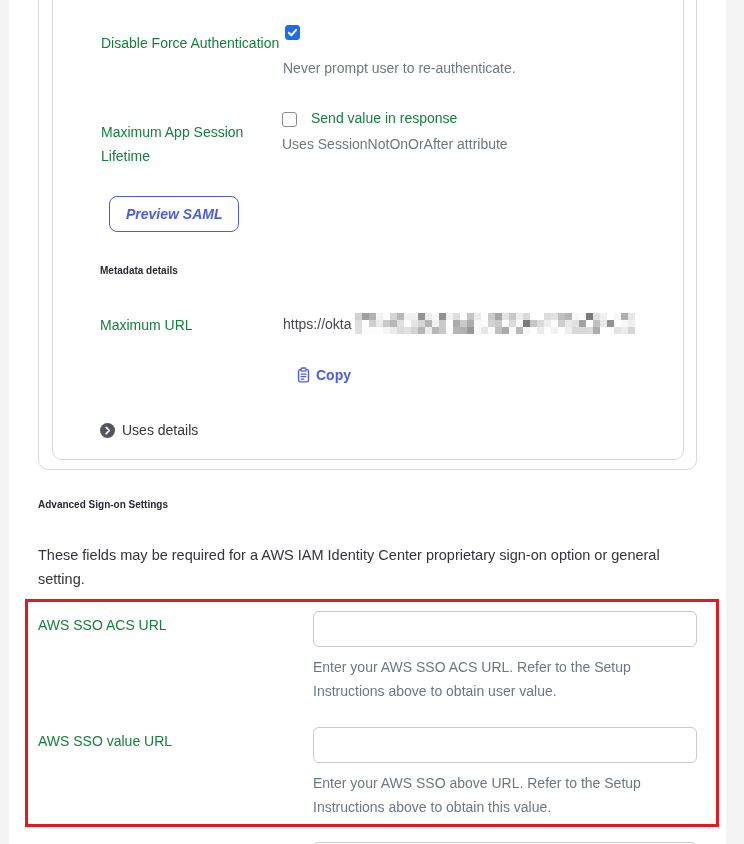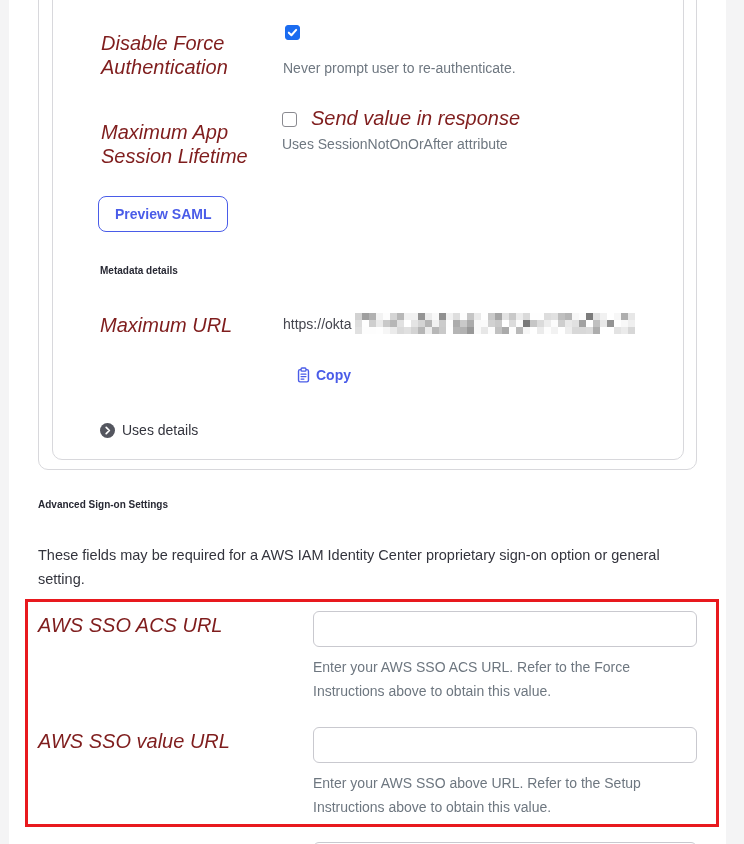--- a/index.html
+++ b/index.html
@@ -15,21 +15,21 @@
 
   .outer-card {
     position:absolute; left:38px; top:-24px; width:659px; height:494px;
     background:#fff; border:1px solid #d8d8dc; border-radius:10px;
   }
   .inner-card {
     position:absolute; left:52px; top:-24px; width:632px; height:484px;
     background:#fff; border:1px solid #d8d8dc; border-radius:10px;
   }
   .abs { position:absolute; }
-  .field-label { color:#7f1d1d; font-size:20px; line-height:24px;font-style:italic; }
+  .field-label { color:#15803d; font-size:14px; line-height:24px; }
   .helper { color:#6e7780; font-size:14px; line-height:24px; }
   .section-heading { font-size:10px; font-weight:bold; color:#272833; }
 
   .checkbox {
     width:15px; height:15px; border-radius:3px; background:#fff;
     border:1px solid #8a8a90; display:flex; align-items:center; justify-content:center;
     cursor:pointer;
   }
   .checkbox.checked { background:#1b6cf0; border-color:#1b6cf0; }
   .checkbox svg { display:none; }
@@ -87,21 +87,21 @@
   </div>
   <div class="abs helper" style="left:230px; top:79px; width:380px;">Never prompt user to re-authenticate.</div>
 
   <div class="abs field-label" style="left:48px; top:143px; width:185px;">Maximum App Session Lifetime</div>
   <div class="abs checkbox" style="left:229px; top:135px;">
     
   </div>
   <div class="abs field-label" style="left:258px; top:129px;">Send value in response</div>
   <div class="abs helper" style="left:229px; top:155px;">Uses SessionNotOnOrAfter attribute</div>
 
-  <button class="abs btn-secondary" style="left:45px; top:219px;">Preview SAML</button>
+  <button class="abs btn-secondary" style="left:56px; top:219px;font-style:italic;">Preview SAML</button>
 
   <div class="abs section-heading" style="left:47px; top:288px;">Metadata details</div>
 
   <div class="abs field-label" style="left:47px; top:336px;">Maximum URL</div>
 
   <div class="abs url-value" style="left:230px; top:335px;">
     <span>https://okta</span>
     <span class="redacted"><i style="background:rgb(210,210,210)"></i><i style="background:rgb(159,159,159)"></i><i style="background:rgb(177,177,177)"></i><i style="background:rgb(243,243,243)"></i><i style="background:rgb(253,253,253)"></i><i style="background:rgb(212,212,212)"></i><i style="background:rgb(183,183,183)"></i><i style="background:rgb(241,241,241)"></i><i style="background:rgb(241,241,241)"></i><i style="background:rgb(148,148,148)"></i><i style="background:rgb(236,236,236)"></i><i style="background:rgb(249,249,249)"></i><i style="background:rgb(144,144,144)"></i><i style="background:rgb(241,241,241)"></i><i style="background:rgb(222,222,222)"></i><i style="background:rgb(253,253,253)"></i><i style="background:rgb(197,197,197)"></i><i style="background:rgb(234,234,234)"></i><i style="background:rgb(255,255,255)"></i><i style="background:rgb(201,201,201)"></i><i style="background:rgb(165,165,165)"></i><i style="background:rgb(227,227,227)"></i><i style="background:rgb(201,201,201)"></i><i style="background:rgb(236,236,236)"></i><i style="background:rgb(218,218,218)"></i><i style="background:rgb(254,254,254)"></i><i style="background:rgb(254,254,254)"></i><i style="background:rgb(221,221,221)"></i><i style="background:rgb(225,225,225)"></i><i style="background:rgb(191,191,191)"></i><i style="background:rgb(181,181,181)"></i><i style="background:rgb(247,247,247)"></i><i style="background:rgb(252,252,252)"></i><i style="background:rgb(123,123,123)"></i><i style="background:rgb(226,226,226)"></i><i style="background:rgb(241,241,241)"></i><i style="background:rgb(255,255,255)"></i><i style="background:rgb(247,247,247)"></i><i style="background:rgb(174,174,174)"></i><i style="background:rgb(231,231,231)"></i><i style="background:rgb(221,221,221)"></i><i style="background:rgb(254,254,254)"></i><i style="background:rgb(206,206,206)"></i><i style="background:rgb(234,234,234)"></i><i style="background:rgb(201,201,201)"></i><i style="background:rgb(183,183,183)"></i><i style="background:rgb(225,225,225)"></i><i style="background:rgb(255,255,255)"></i><i style="background:rgb(228,228,228)"></i><i style="background:rgb(212,212,212)"></i><i style="background:rgb(181,181,181)"></i><i style="background:rgb(241,241,241)"></i><i style="background:rgb(203,203,203)"></i><i style="background:rgb(253,253,253)"></i><i style="background:rgb(172,172,172)"></i><i style="background:rgb(201,201,201)"></i><i style="background:rgb(171,171,171)"></i><i style="background:rgb(249,249,249)"></i><i style="background:rgb(250,250,250)"></i><i style="background:rgb(209,209,209)"></i><i style="background:rgb(201,201,201)"></i><i style="background:rgb(254,254,254)"></i><i style="background:rgb(219,219,219)"></i><i style="background:rgb(251,251,251)"></i><i style="background:rgb(122,122,122)"></i><i style="background:rgb(198,198,198)"></i><i style="background:rgb(219,219,219)"></i><i style="background:rgb(237,237,237)"></i><i style="background:rgb(252,252,252)"></i><i style="background:rgb(206,206,206)"></i><i style="background:rgb(233,233,233)"></i><i style="background:rgb(225,225,225)"></i><i style="background:rgb(161,161,161)"></i><i style="background:rgb(253,253,253)"></i><i style="background:rgb(192,192,192)"></i><i style="background:rgb(232,232,232)"></i><i style="background:rgb(147,147,147)"></i><i style="background:rgb(254,254,254)"></i><i style="background:rgb(248,248,248)"></i><i style="background:rgb(239,239,239)"></i><i style="background:rgb(225,225,225)"></i><i style="background:rgb(253,253,253)"></i><i style="background:rgb(253,253,253)"></i><i style="background:rgb(254,254,254)"></i><i style="background:rgb(246,246,246)"></i><i style="background:rgb(235,235,235)"></i><i style="background:rgb(218,218,218)"></i><i style="background:rgb(224,224,224)"></i><i style="background:rgb(211,211,211)"></i><i style="background:rgb(182,182,182)"></i><i style="background:rgb(236,236,236)"></i><i style="background:rgb(183,183,183)"></i><i style="background:rgb(201,201,201)"></i><i style="background:rgb(254,254,254)"></i><i style="background:rgb(181,181,181)"></i><i style="background:rgb(178,178,178)"></i><i style="background:rgb(152,152,152)"></i><i style="background:rgb(249,249,249)"></i><i style="background:rgb(231,231,231)"></i><i style="background:rgb(252,252,252)"></i><i style="background:rgb(193,193,193)"></i><i style="background:rgb(170,170,170)"></i><i style="background:rgb(253,253,253)"></i><i style="background:rgb(185,185,185)"></i><i style="background:rgb(247,247,247)"></i><i style="background:rgb(255,255,255)"></i><i style="background:rgb(235,235,235)"></i><i style="background:rgb(253,253,253)"></i><i style="background:rgb(242,242,242)"></i><i style="background:rgb(255,255,255)"></i><i style="background:rgb(237,237,237)"></i><i style="background:rgb(216,216,216)"></i><i style="background:rgb(216,216,216)"></i><i style="background:rgb(219,219,219)"></i><i style="background:rgb(173,173,173)"></i><i style="background:rgb(255,255,255)"></i><i style="background:rgb(255,255,255)"></i><i style="background:rgb(227,227,227)"></i><i style="background:rgb(235,235,235)"></i><i style="background:rgb(215,215,215)"></i></span>
   </div>
 
@@ -124,19 +124,19 @@
 </div>
 
 <div class="abs section-heading" style="left:38px; top:499px;">Advanced Sign-on Settings</div>
 
 <div class="abs desc" style="left:38px; top:543px; width:655px;">These fields may be required for a AWS IAM Identity Center proprietary sign-on option or general setting.</div>
 
 <div class="highlight-rect"></div>
 
 <div class="abs field-label" style="left:38px; top:613px;">AWS SSO ACS URL</div>
 <input class="text-input" style="left: 313px; top: 611px;" type="text" value="">
-<div class="abs helper" style="left:313px; top:655px; width:335px;">Enter your AWS SSO ACS URL. Refer to the Force Instructions above to obtain this value.</div>
+<div class="abs helper" style="left:313px; top:655px; width:335px;">Enter your AWS SSO ACS URL. Refer to the Setup Instructions above to obtain user value.</div>
 
 <div class="abs field-label" style="left:38px; top:729px;">AWS SSO value URL</div>
 <input class="text-input" style="left: 313px; top: 727px;" type="text" value="">
 <div class="abs helper" style="left:313px; top:771px; width:335px;">Enter your AWS SSO above URL. Refer to the Setup Instructions above to obtain this value.</div>
 
 <div class="partial-input"></div>
 
 </body></html>

